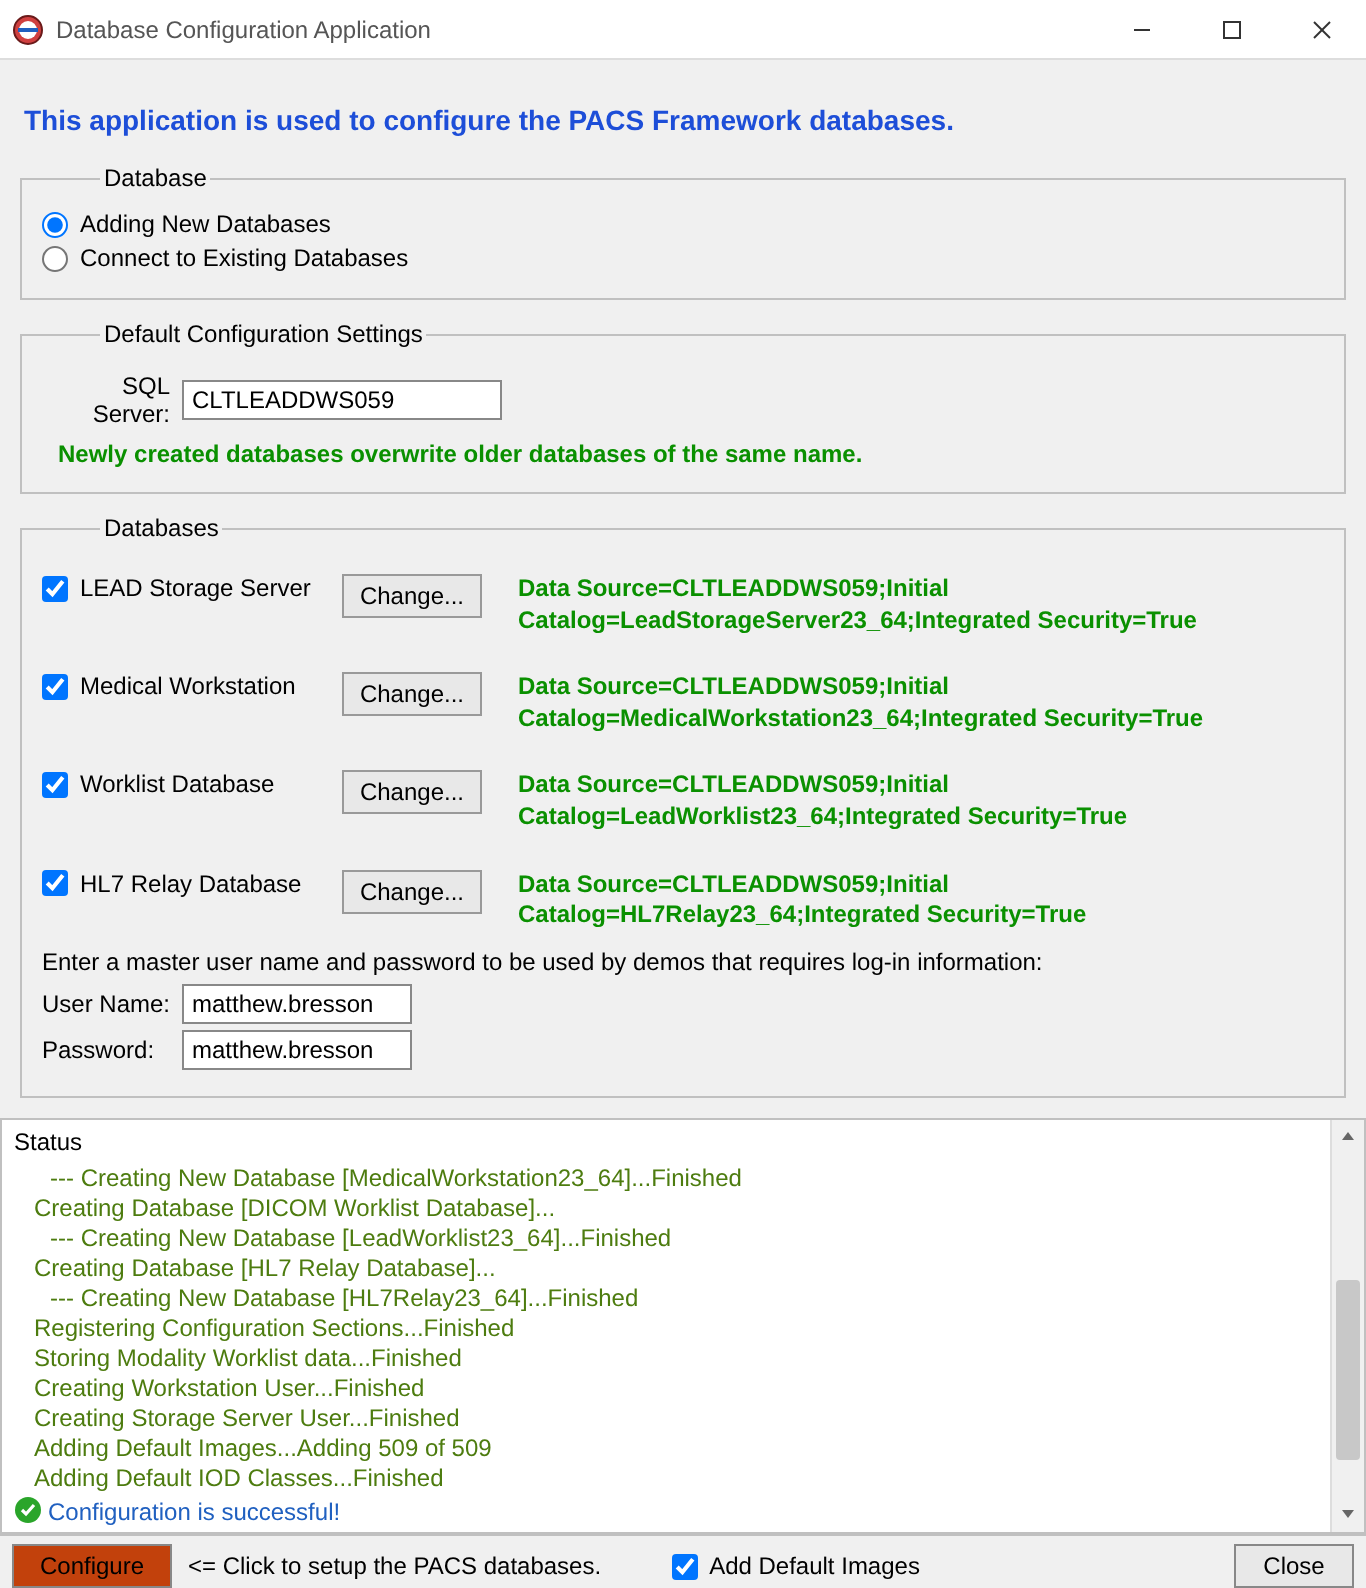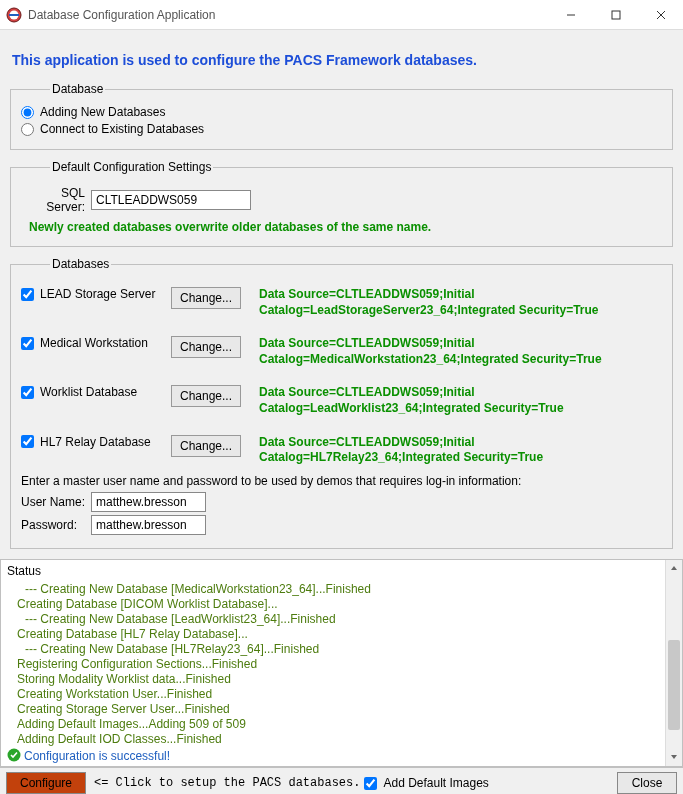--- a/index.html
+++ b/index.html
@@ -150,21 +150,21 @@
     .main-btn {
       width: 80px;
       padding: 3px 0;
       background: #c2410c;
       border: 1px solid #888;
       font-family: inherit;
       font-size: 12px;
       cursor: pointer;
       margin-right: 8px;
     }
-    .hint { flex: 0 0 auto; margin-right: 4px; font-family: Liberation Mono, monospace; }
+    .hint { flex: 0 0 auto; margin-right: 35px; }
     .addimg { display:flex; align-items:center; flex:1; }
     .addimg input { margin-right:6px; }
     .close-btn {
       width: 60px;
       padding: 3px 0;
       background: #e8e8e8;
       border: 1px solid #888;
       font-family: inherit;
       font-size: 12px;
       cursor: pointer;

